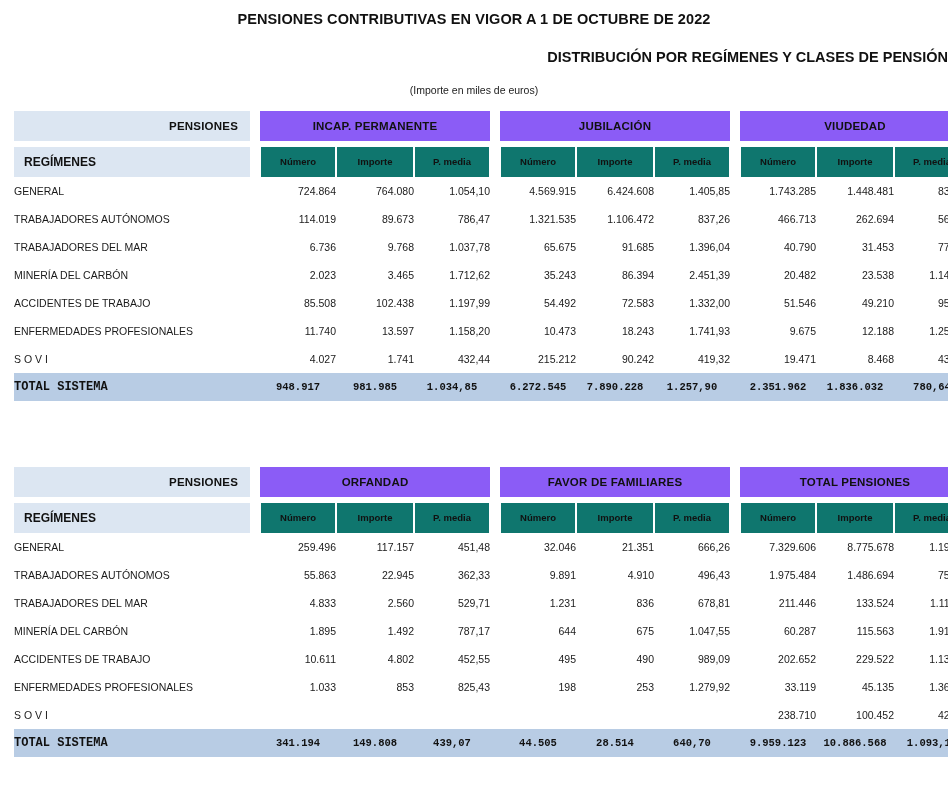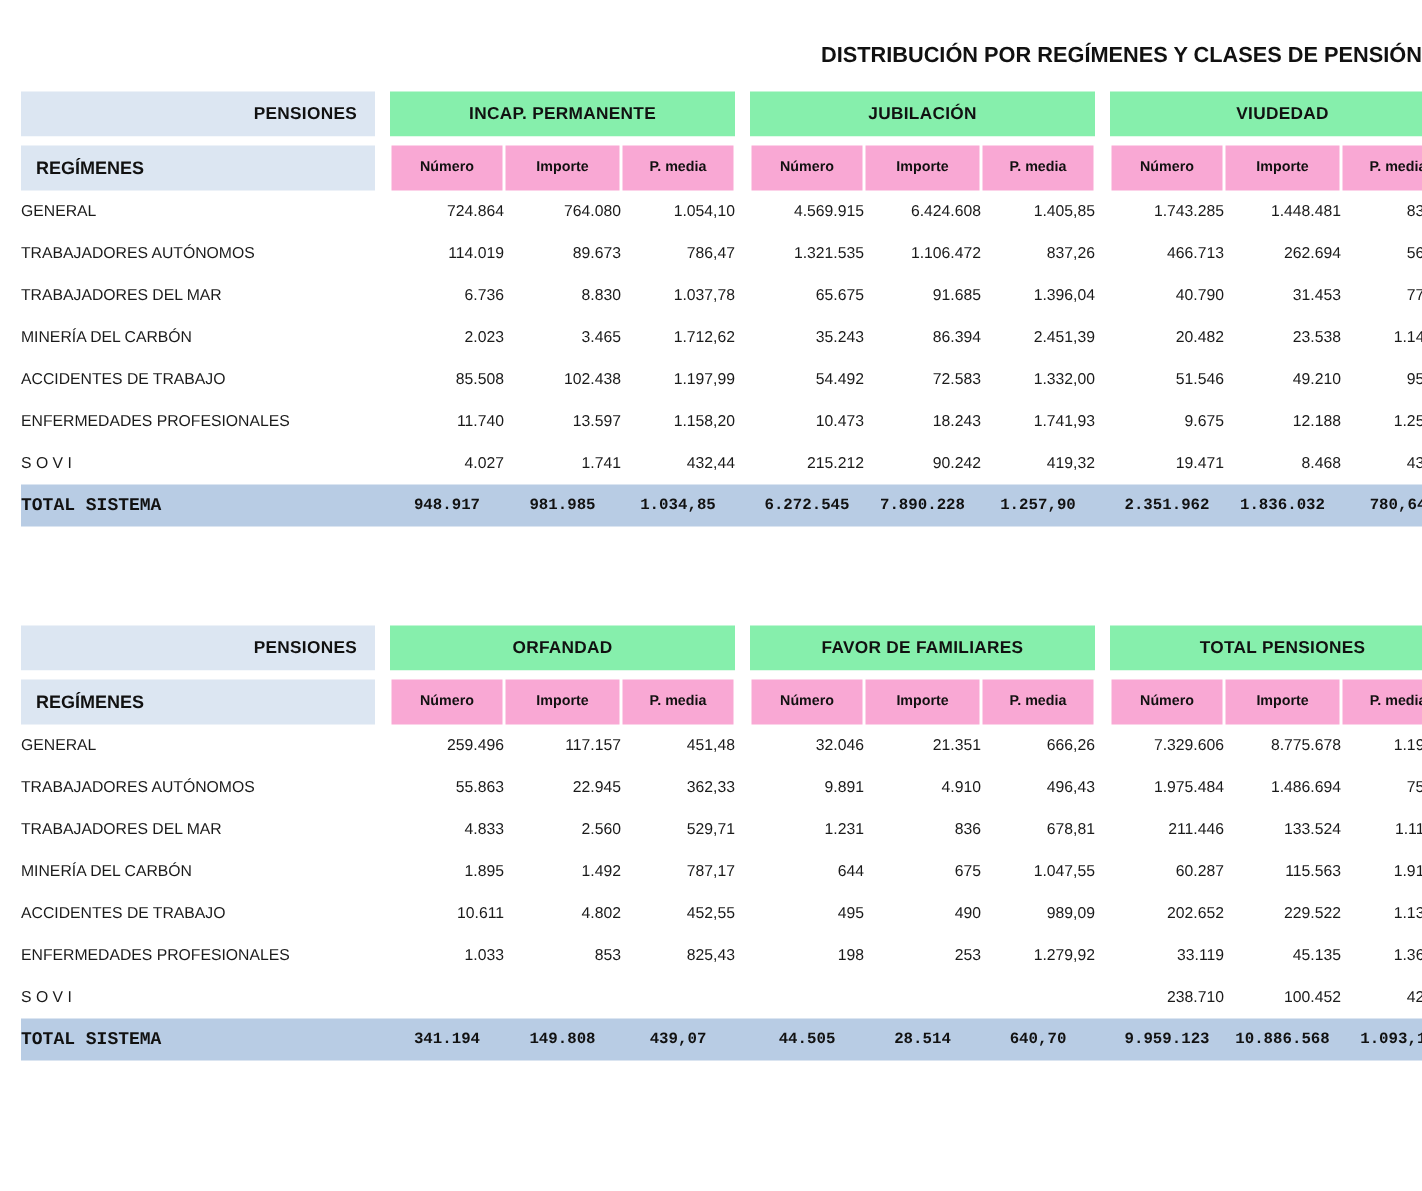--- a/index.html
+++ b/index.html
@@ -67,21 +67,21 @@
     height: 30px;
     line-height: 30px;
     text-align: right;
     padding-right: 12px;
     font-size: 11.5px;
     font-weight: bold;
     color: #111;
     letter-spacing: .2px;
   }
   .grp-label {
-    background: #86efac;
+    background: #8b5cf6;
     height: 30px;
     line-height: 30px;
     text-align: center;
     font-size: 11.5px;
     font-weight: bold;
     color: #111;
     letter-spacing: .2px;
   }
 
   
@@ -105,21 +105,21 @@
     line-height: 30px;
     text-align: center;
     font-size: 9.5px;
     font-weight: bold;
     color: #111;
   }
   .subcell-wrap {
     display: block;
     height: 30px;
     margin: 0 1px;
-    background: #f9a8d4;
+    background: #0f766e;
   }
 
   
   tr.data-row td { height: 28px; padding: 0; font-size: 10.5px; }
   .cell-reg {
     text-align: left;
     padding-left: 10px;
     font-size: 10.5px;
     color: #1a1a1a;
     white-space: nowrap;
@@ -151,21 +151,23 @@
   }
 
   .block-gap { height: 66px; }
 </style>
 </head>
 <body>
 
 <div class="page">
 
   <div class="titles">
+    <div class="title-main">PENSIONES CONTRIBUTIVAS EN VIGOR A 1 DE OCTUBRE DE 2022</div>
     <div class="title-sub">DISTRIBUCIÓN POR REGÍMENES Y CLASES DE PENSIÓN</div>
+    <div class="title-note">(Importe en miles de euros)</div>
   </div>
 
   <div class="table-block" style="margin-top:14px;">
     <table class="pension-table" id="tbl1">
       <colgroup>
         <col class="c-reg">
           <col class="c-gap">
         <col class="c-num">
           <col class="c-imp">
           <col class="c-med">
@@ -263,21 +265,21 @@
             <td class="cell-num">837,26</td>
             <td></td>
             <td class="cell-num">466.713</td>
             <td class="cell-num">262.694</td>
             <td class="cell-num">562,86</td>
           </tr>
           <tr class="data-row">
             <td class="cell-reg">TRABAJADORES  DEL MAR</td>
             <td></td>
             <td class="cell-num">6.736</td>
-            <td class="cell-num">8.830</td>
+            <td class="cell-num">9.768</td>
             <td class="cell-num">1.037,78</td>
             <td></td>
             <td class="cell-num">65.675</td>
             <td class="cell-num">91.685</td>
             <td class="cell-num">1.396,04</td>
             <td></td>
             <td class="cell-num">40.790</td>
             <td class="cell-num">31.453</td>
             <td class="cell-num">771,10</td>
           </tr>

